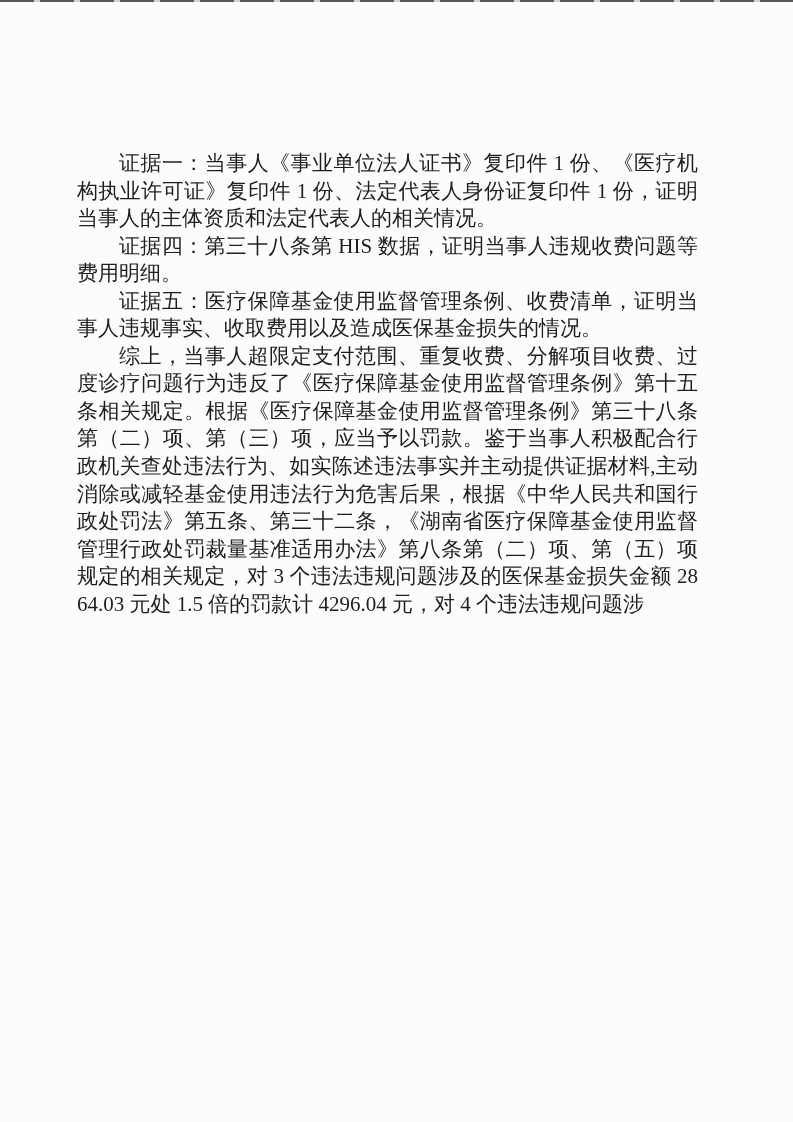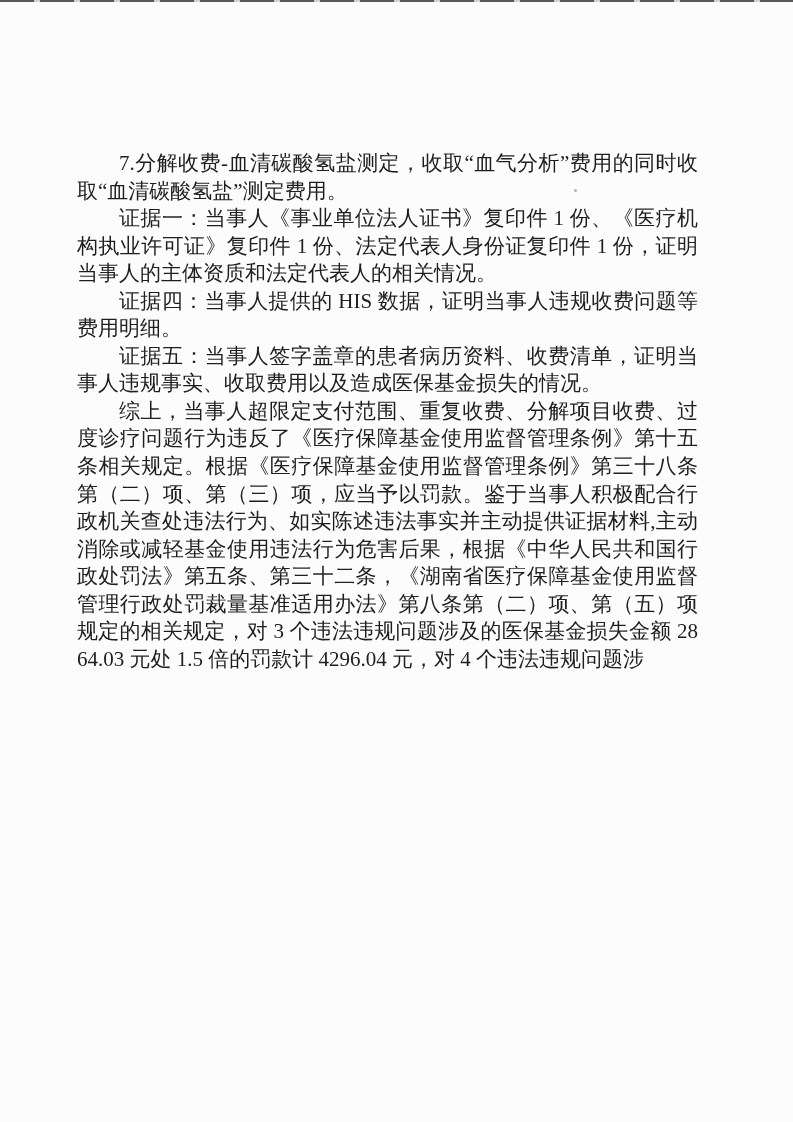--- a/index.html
+++ b/index.html
@@ -56,19 +56,18 @@
     background: rgba(90,90,90,0.45);
   }
 </style>
 </head>
 <body>
 
 <div class="page">
   <div class="scan-edge"></div>
   <div class="speck"></div>
   <div class="body-text">
-    <p>7.分解收费-血清碳酸氢盐测定，收取“血气分析”费用的同时收取“血清碳酸氢盐”测定费用。</p>
     <p>证据一：当事人《事业单位法人证书》复印件 1 份、《医疗机构执业许可证》复印件 1 份、法定代表人身份证复印件 1 份，证明当事人的主体资质和法定代表人的相关情况。</p>
-    <p>证据四：当事人提供的 HIS 数据，证明当事人违规收费问题等费用明细。</p>
-    <p>证据五：当事人签字盖章的患者病历资料、收费清单，证明当事人违规事实、收取费用以及造成医保基金损失的情况。</p>
+    <p>证据四：第三十八条第 HIS 数据，证明当事人违规收费问题等费用明细。</p>
+    <p>证据五：医疗保障基金使用监督管理条例、收费清单，证明当事人违规事实、收取费用以及造成医保基金损失的情况。</p>
     <p>综上，当事人超限定支付范围、重复收费、分解项目收费、过度诊疗问题行为违反了《医疗保障基金使用监督管理条例》第十五条相关规定。根据《医疗保障基金使用监督管理条例》第三十八条第（二）项、第（三）项，应当予以罚款。鉴于当事人积极配合行政机关查处违法行为、如实陈述违法事实并主动提供证据材料,主动消除或减轻基金使用违法行为危害后果，根据《中华人民共和国行政处罚法》第五条、第三十二条，《湖南省医疗保障基金使用监督管理行政处罚裁量基准适用办法》第八条第（二）项、第（五）项规定的相关规定，对 3 个违法违规问题涉及的医保基金损失金额 2864.03 元处 1.5 倍的罚款计 4296.04 元，对 4 个违法违规问题涉</p>
   </div>
 </div>
 
 </body></html>

